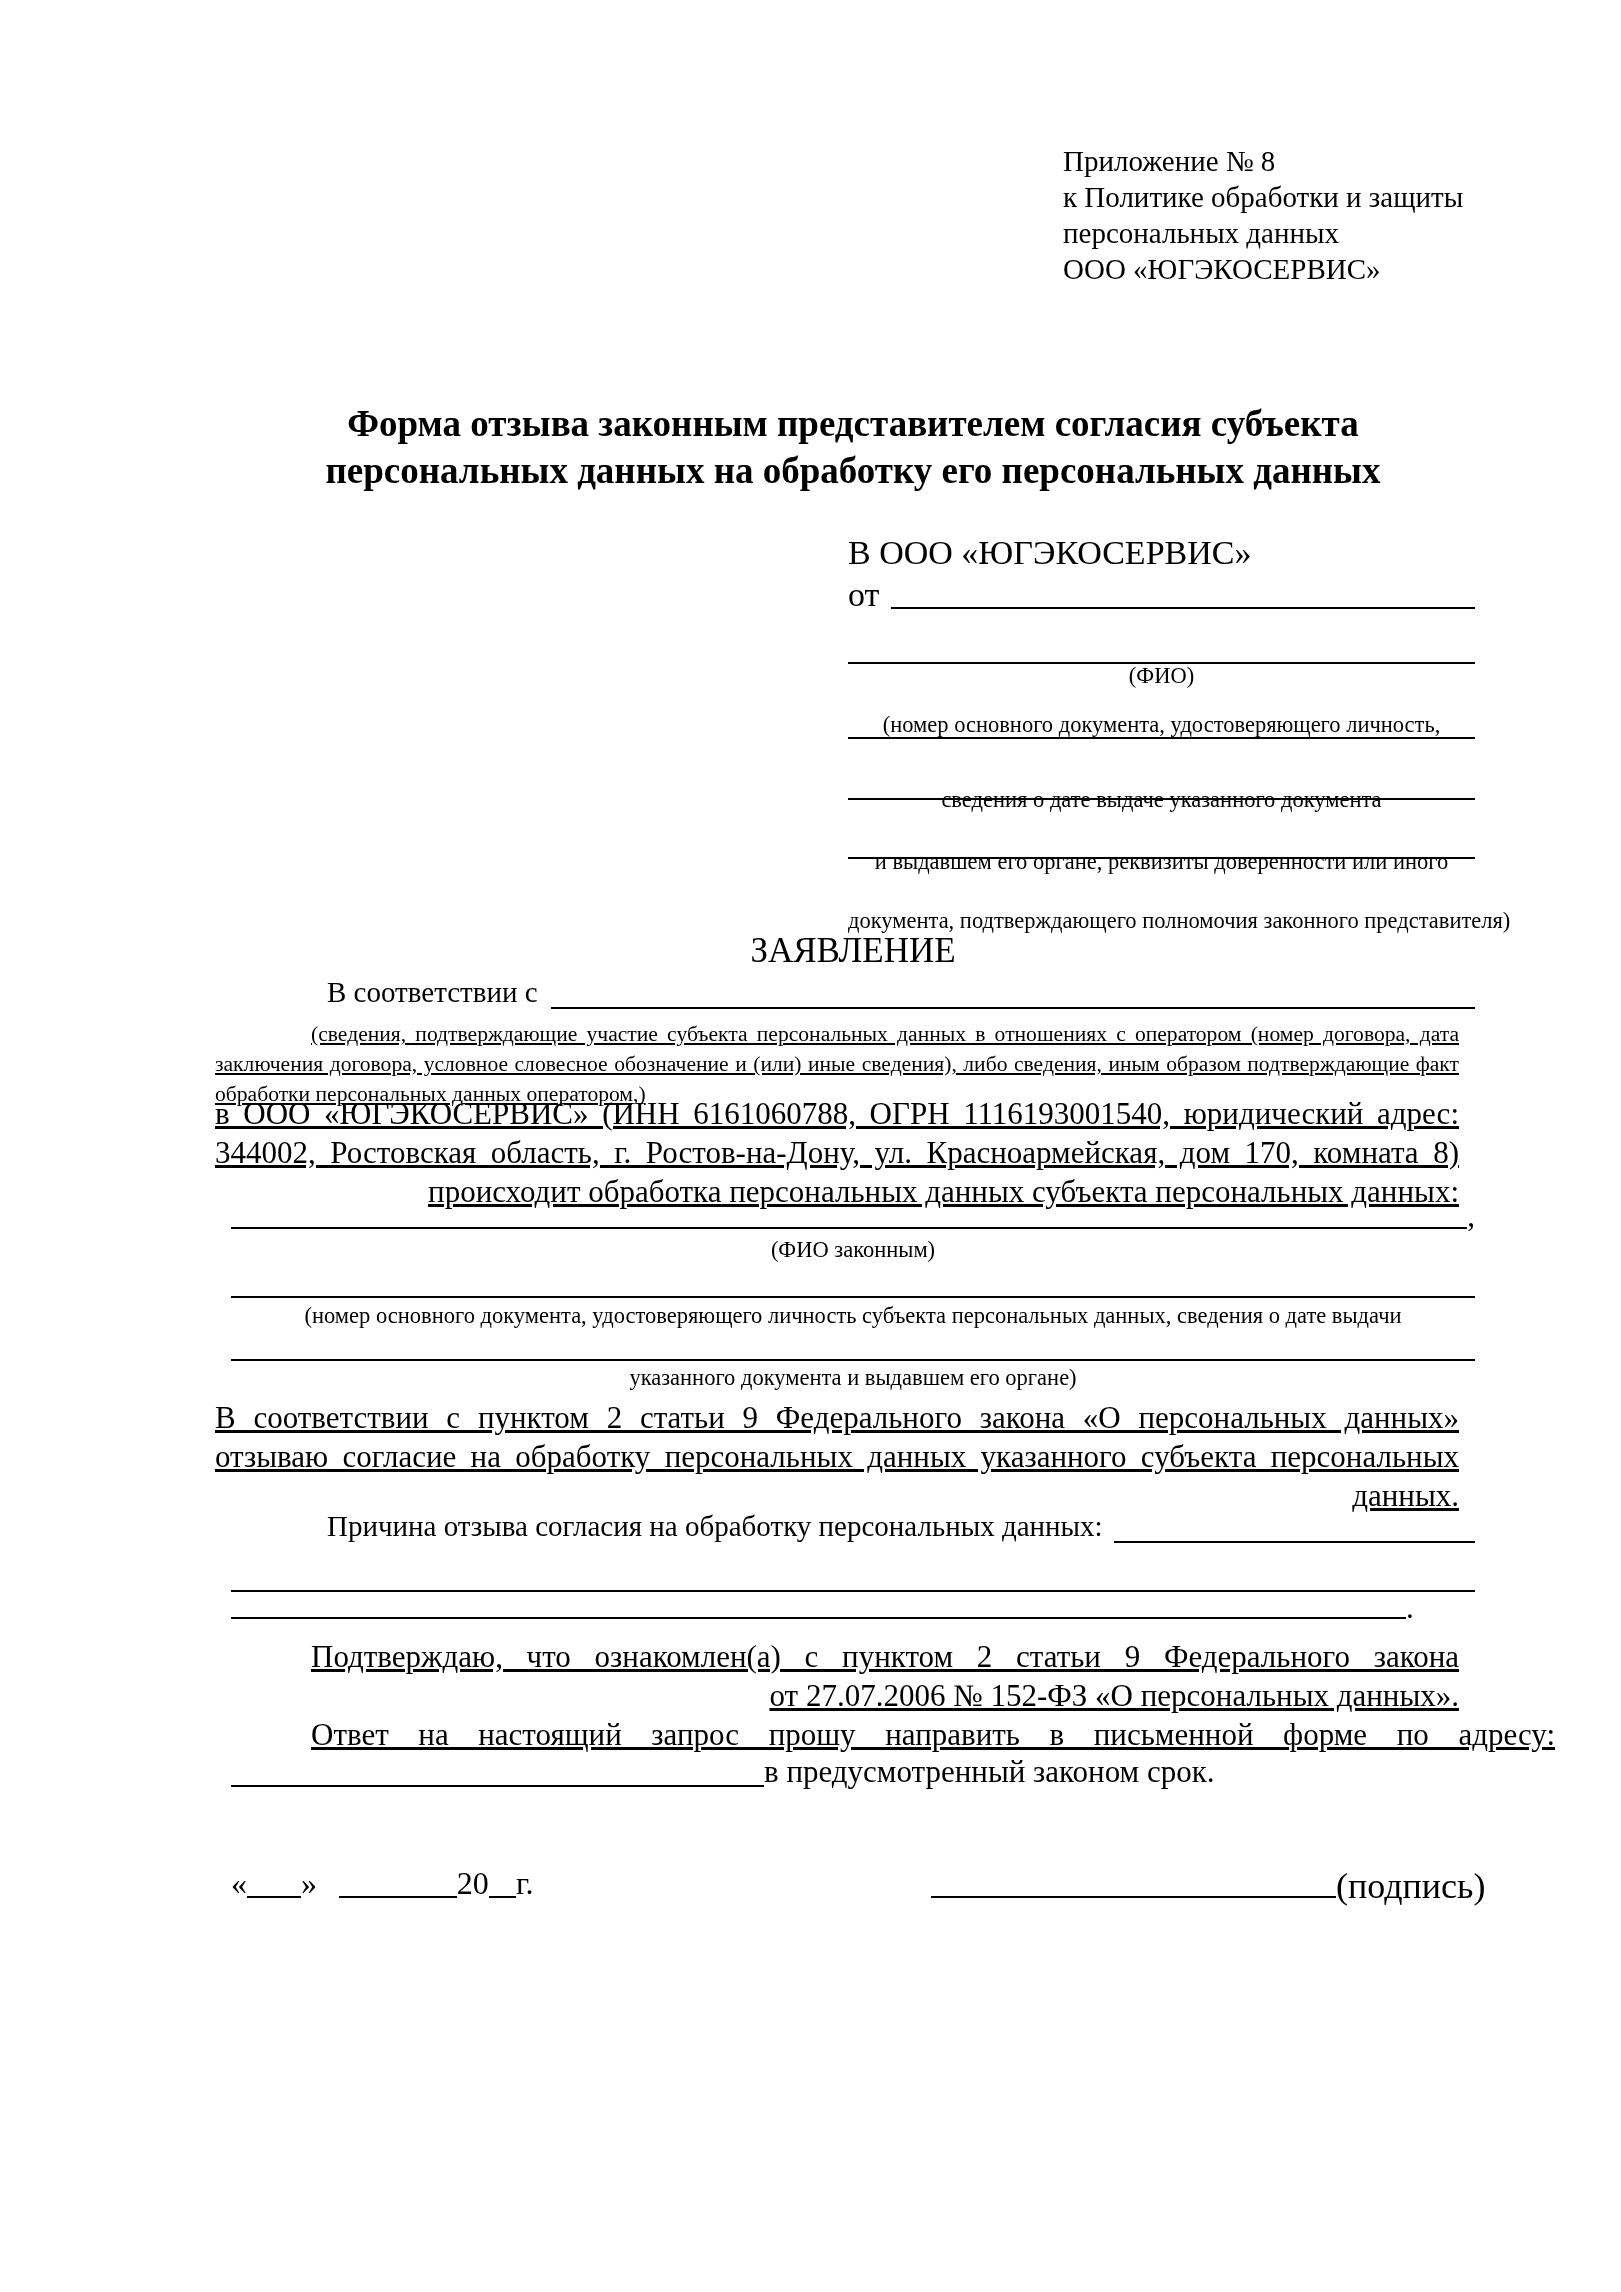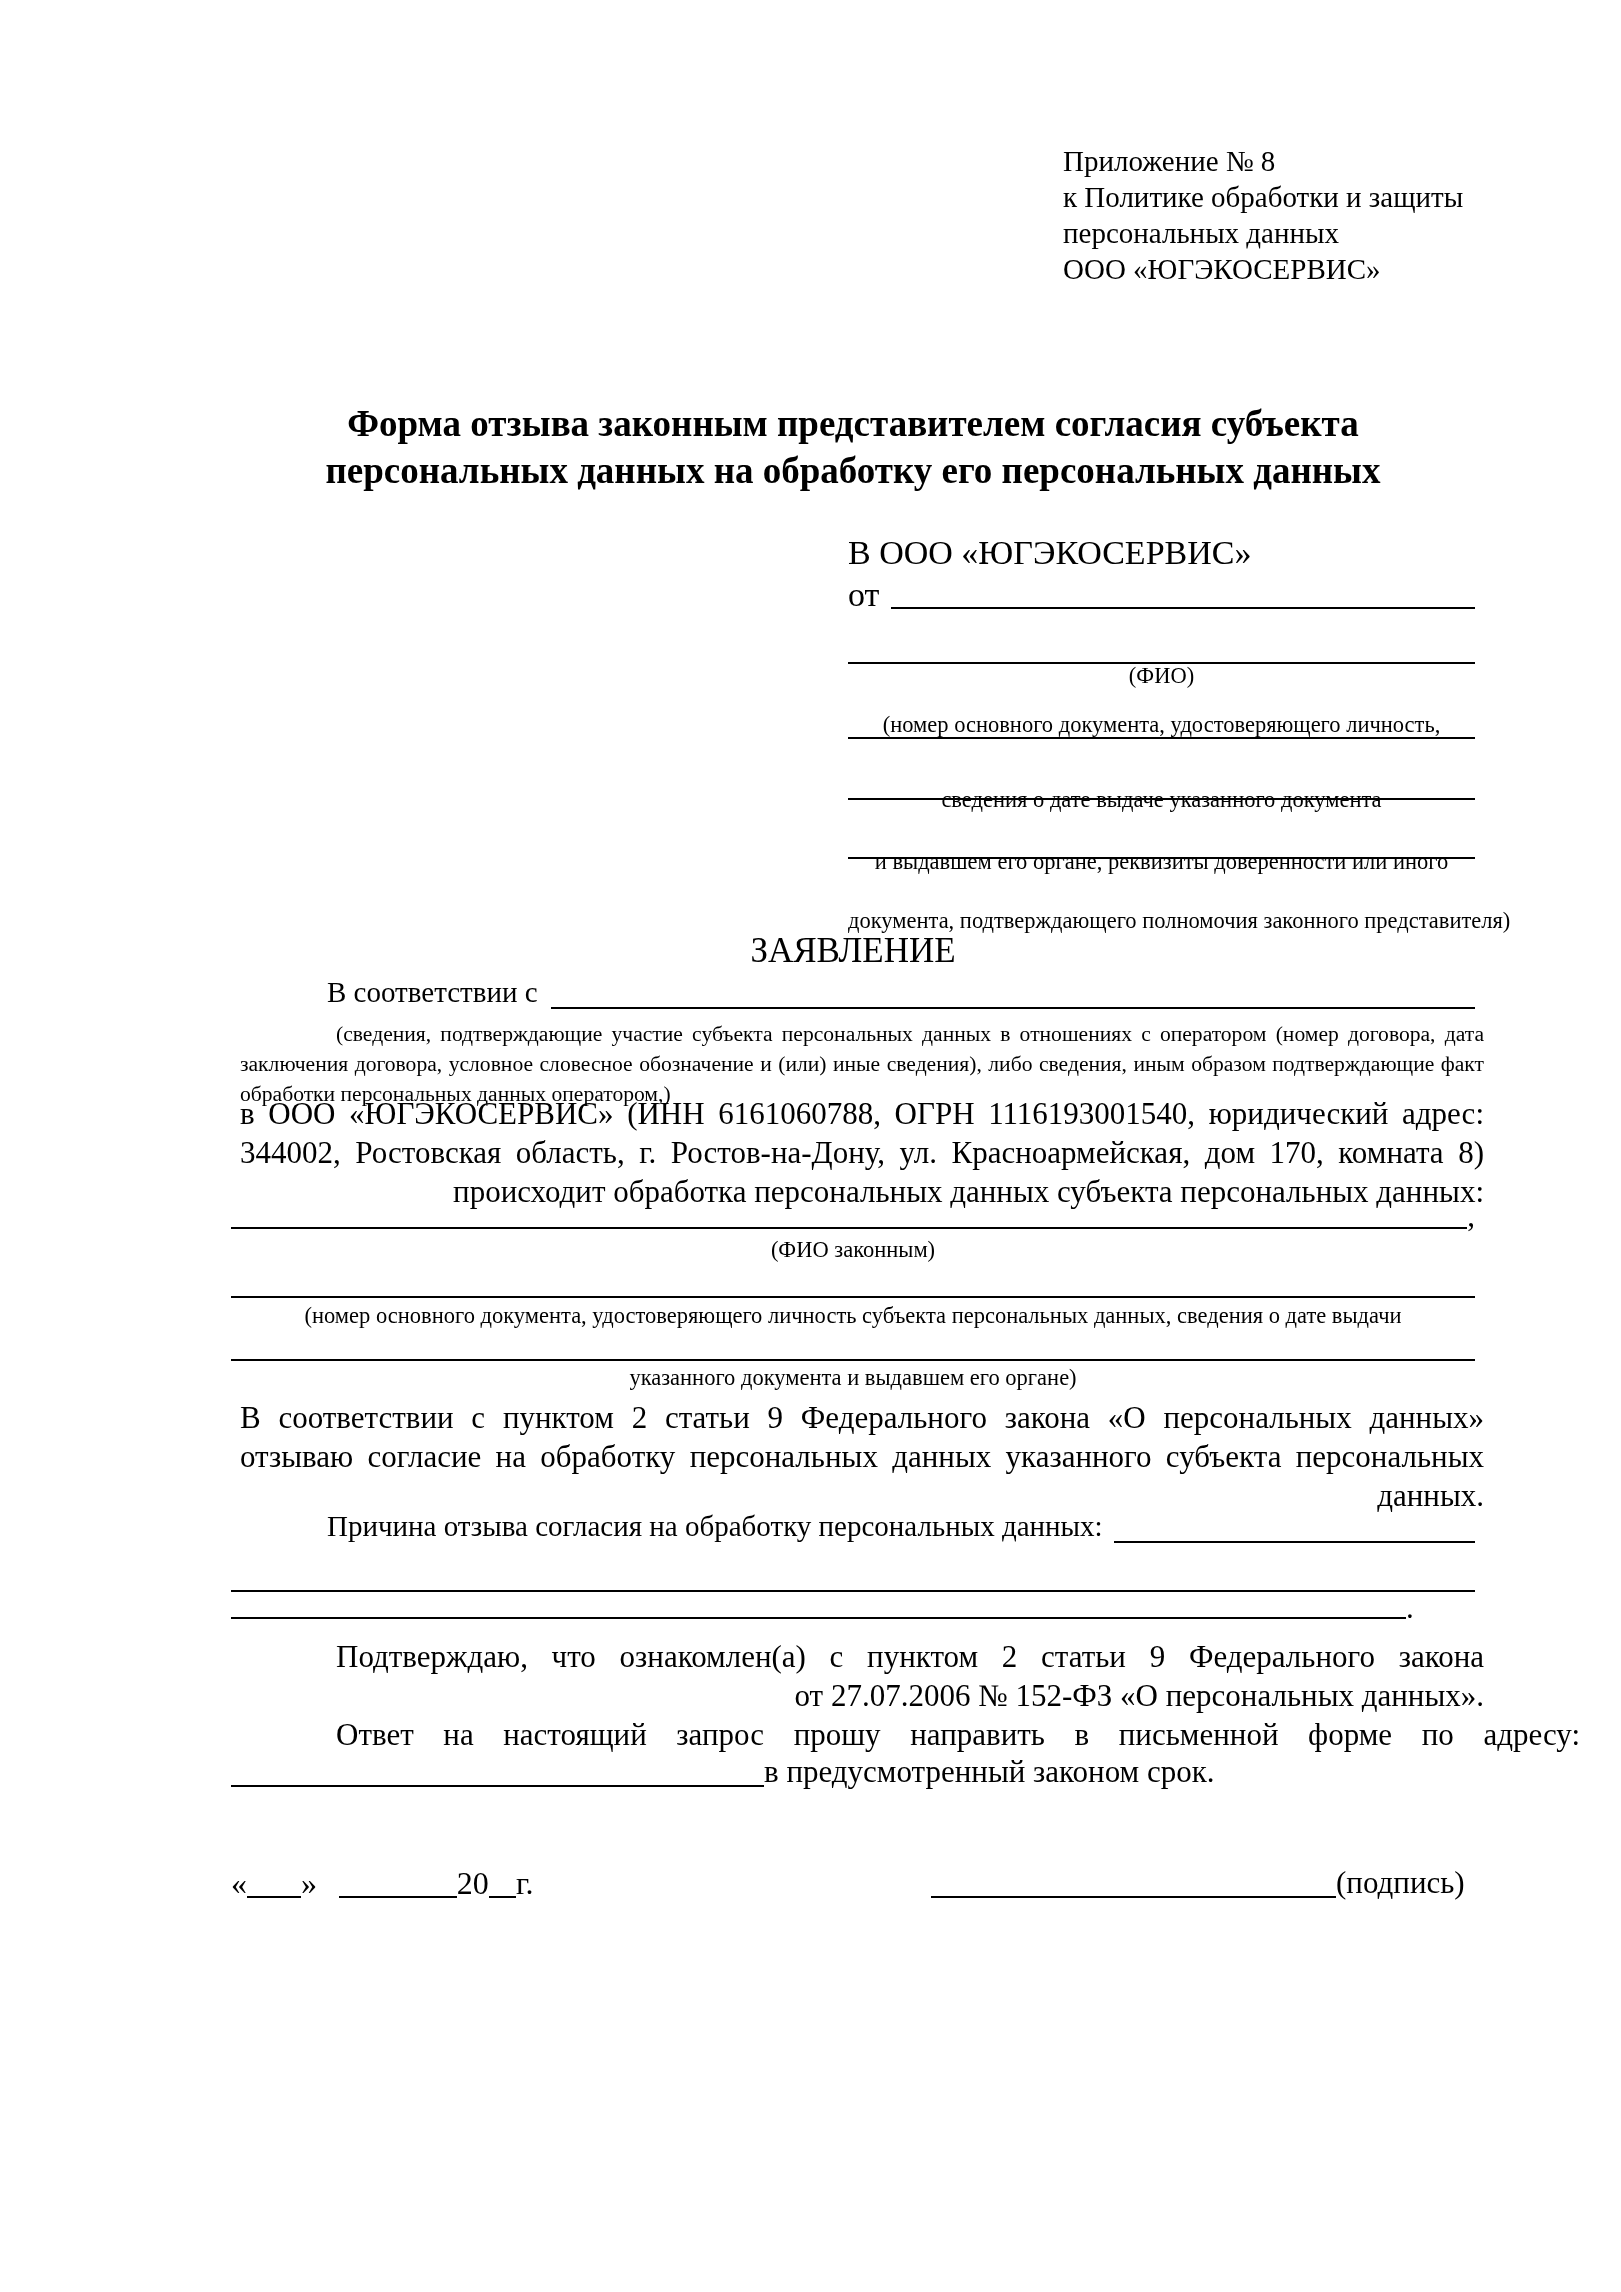--- a/index.html
+++ b/index.html
@@ -56,38 +56,38 @@
     font-size: 35px; text-align: center; white-space: nowrap;
   }
   .body-row { left: 231px; width: 1244px; display: flex; font-size: 29px; }
   .body-row .lbl { white-space: nowrap; }
   .indent { padding-left: 96px; }
 
   .txt { font-size: 31px; line-height: 39px; text-align: right; }
   .jst { text-align: justify; text-align-last: justify; }
   .fn { font-size: 21.6px; line-height: 30px; }
 
-  .para { left: 240px; width: 1244px; }
+  .para { left: 215px; width: 1244px; text-decoration: underline; }
 
   .comma-row { left: 231px; width: 1244px; height: 37px; display: flex; font-size: 31px; }
 
   .dot-row { left: 231px; width: 1244px; height: 35px; display: flex; font-size: 31px; }
   .dot-row .short { width: 1175px; flex: 0 0 auto; }
 
   .reply-row { left: 231px; width: 1244px; height: 39px; display: flex; font-size: 31px; }
   .reply-row .addr { width: 533px; flex: 0 0 auto; }
   .reply-row .lbl { white-space: nowrap; }
 
   
   .date-row { left: 231px; top: 1865px; height: 39px; display: flex; font-size: 32px; }
   .date-row .q { white-space: pre; }
   .u-day { width: 54px; flex: 0 0 auto; }
   .u-month { width: 118px; flex: 0 0 auto; margin-left: 13.7px; }
   .u-year { width: 27.4px; flex: 0 0 auto; }
-  .sign-row { left: 931px; top: 1865px; height: 39px; display: flex; font-size: 31px; }
+  .sign-row { left: 931px; top: 1865px; height: 39px; display: flex; font-size: 36px; }
   .u-sign { width: 405px; flex: 0 0 auto; }
   .sign-row .lbl { white-space: nowrap; }
 </style>
 </head>
 <body>
 
 <div class="page">
 
   <div class="abs appendix">
     <div>Приложение № 8</div>

